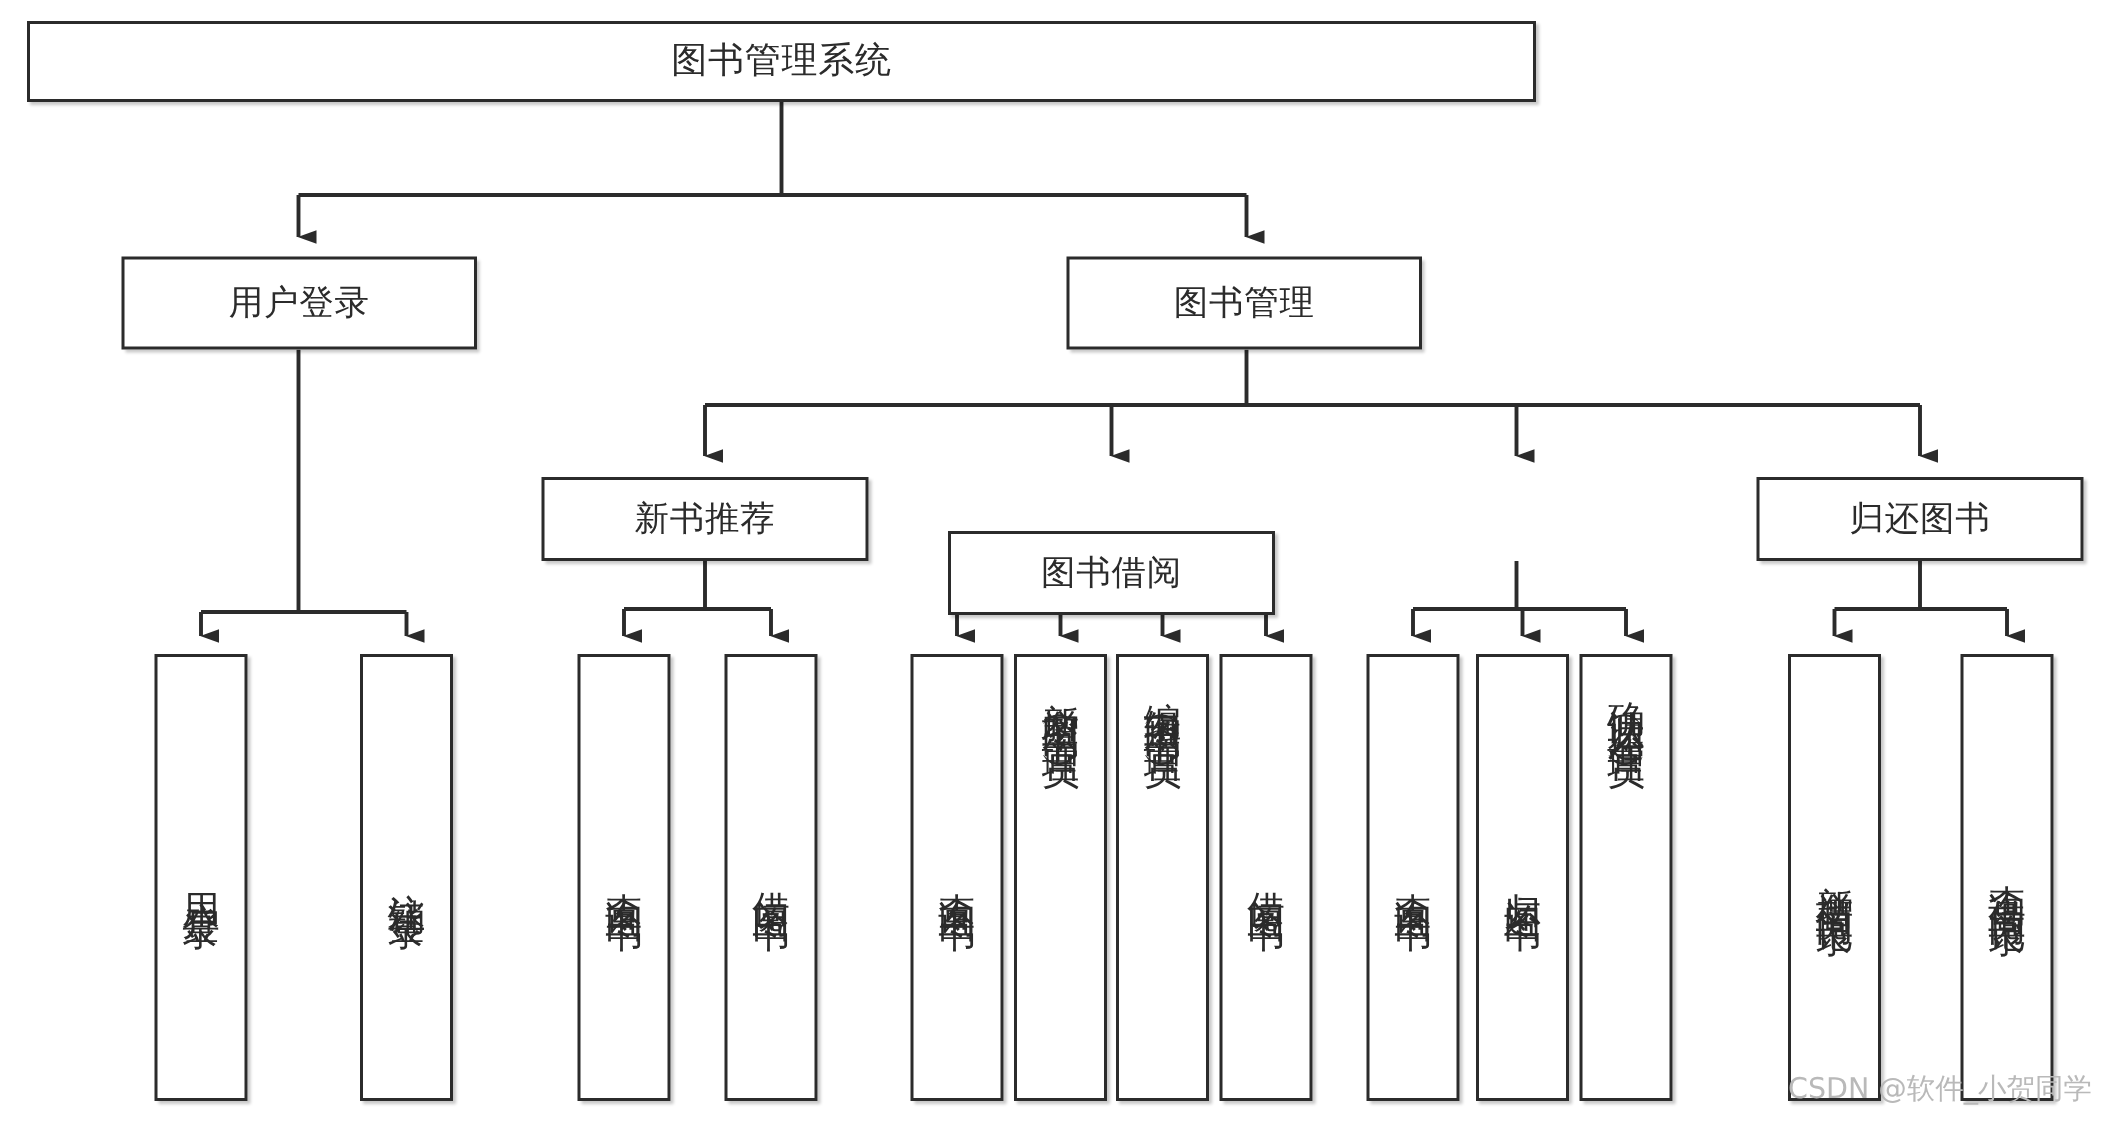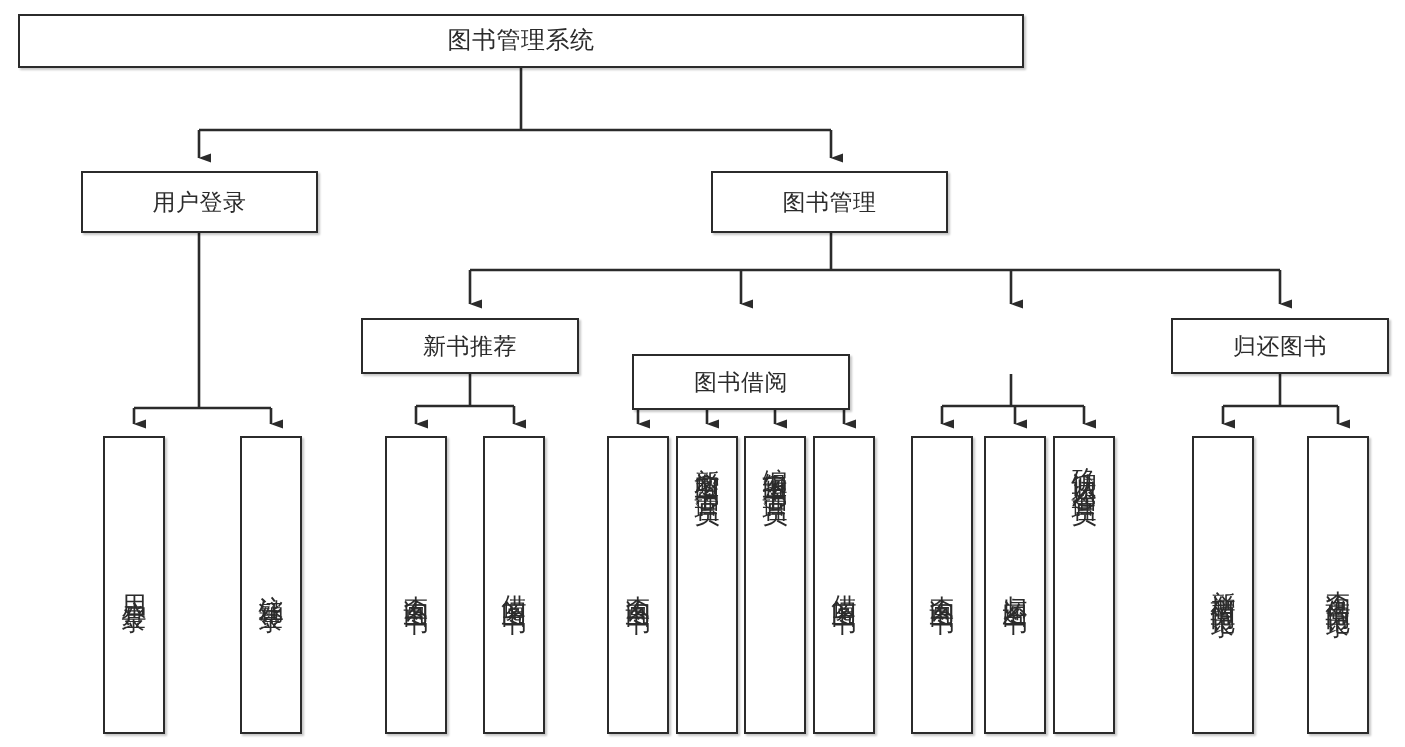--- a/index.html
+++ b/index.html
@@ -186,13 +186,14 @@
   <div class="node vert" id="n-lf-10" style="left: 1053px; top: 436px; width: 62px; height: 298px;">
     <span class="node-label">确认归还（管理员）</span>
   </div>
   <div class="node vert centered" id="n-lf-11" style="left: 1192px; top: 436px; width: 62px; height: 298px;">
     <span class="node-label">新增借阅记录</span>
   </div>
   <div class="node vert centered" id="n-lf-12" style="left: 1307px; top: 436px; width: 62px; height: 298px;">
     <span class="node-label">查询借阅记录</span>
   </div>
 
+  <div class="watermark">CSDN @软件_小贺同学</div>
 </div>
 
 </body></html>

